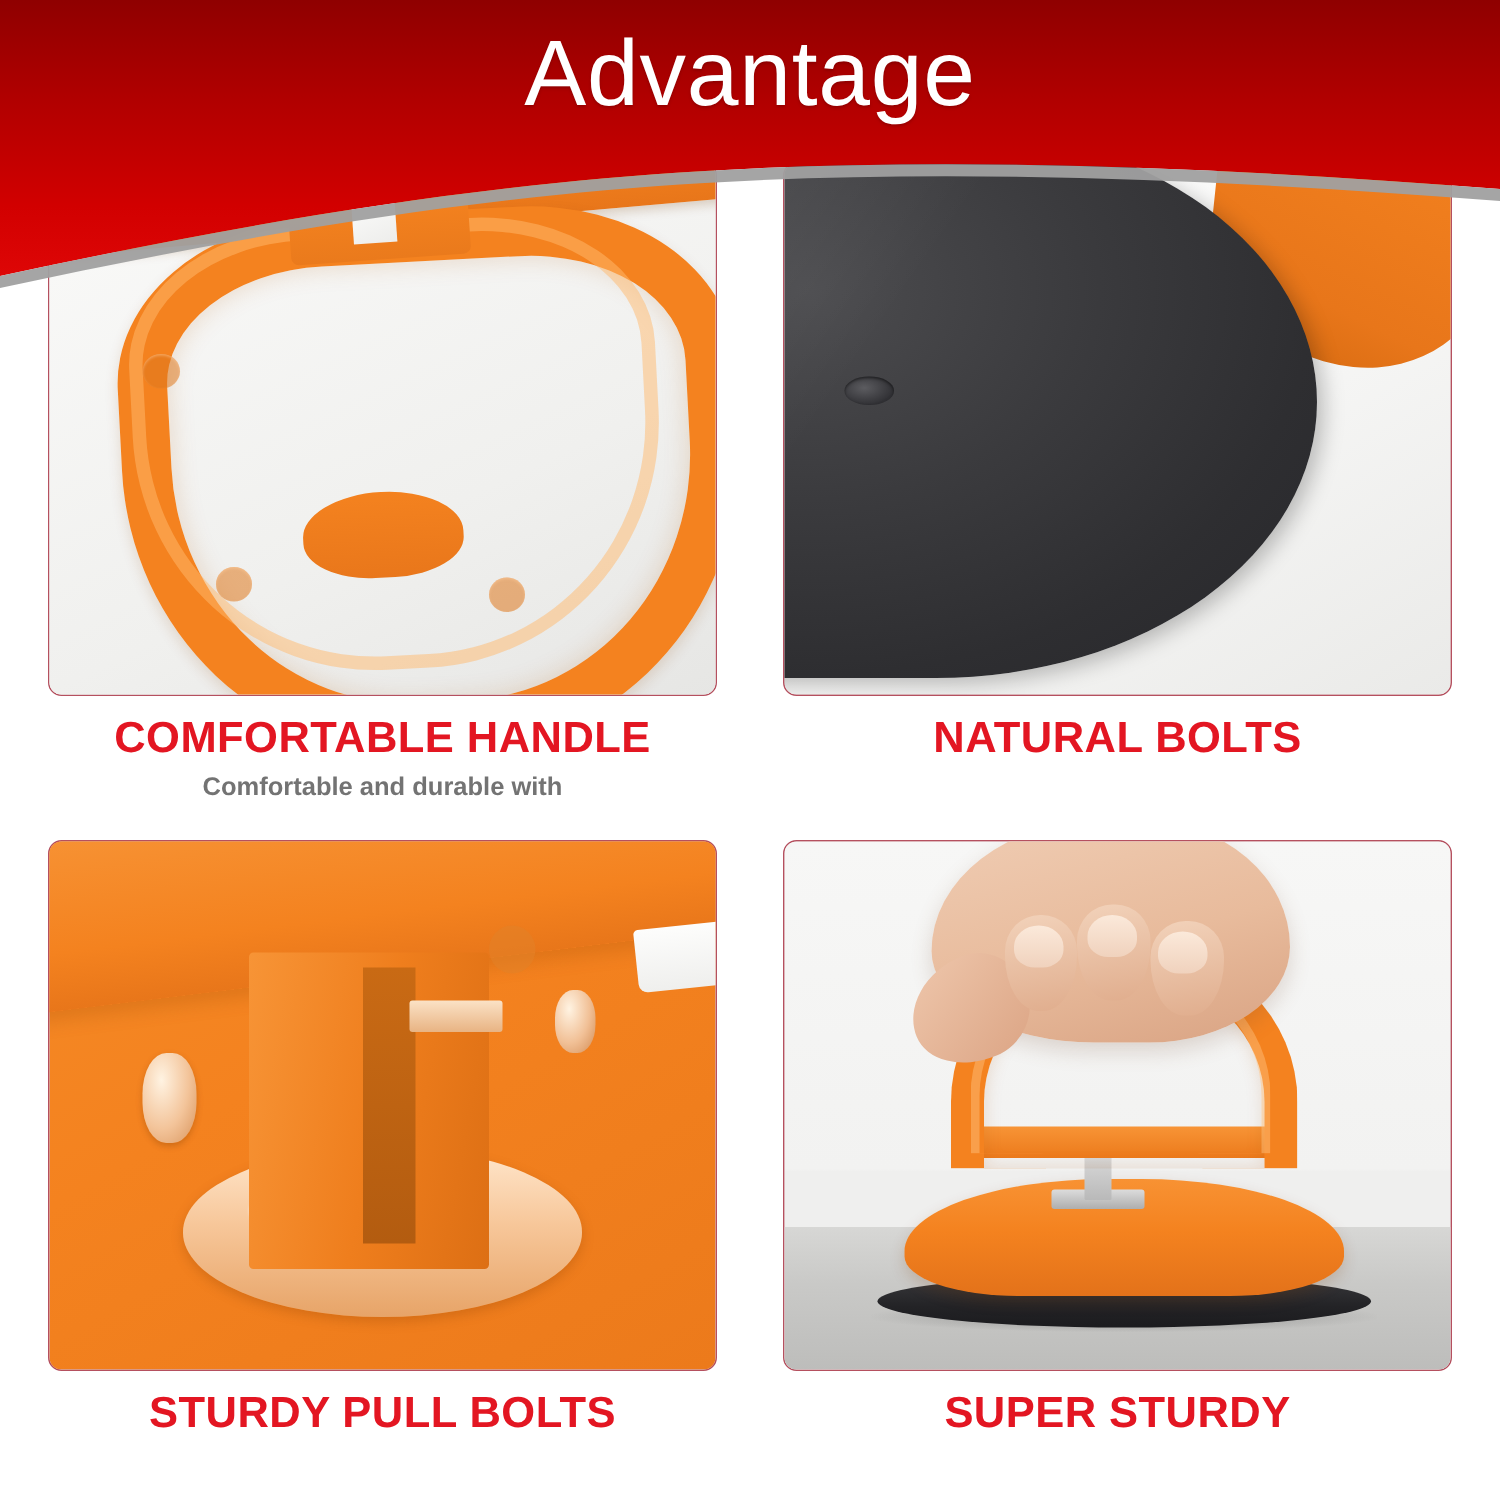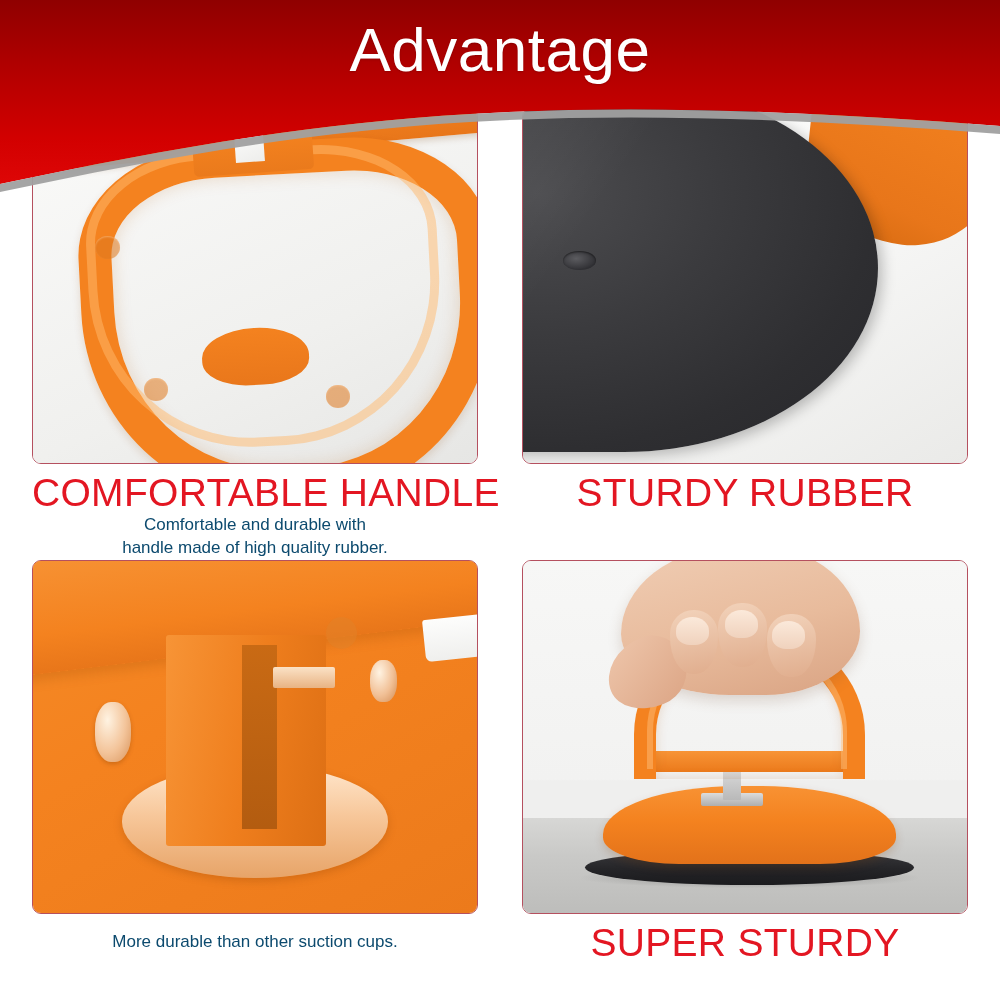--- a/index.html
+++ b/index.html
@@ -91,31 +91,31 @@
     height: 100%;
   }
 
   .caption {
     width: 446px;
     text-align: center;
     padding-top: 12px;
   }
   .cap-title {
     color: #e31622;
-    font-size: 39px;
+    font-size: 29px;
     line-height: 33px;
-    font-weight: normal;
+    font-weight: bold;
     letter-spacing: 0.3px;
     white-space: nowrap;
   }
   .cap-desc {
-    color: #0c4a6e;
+    color: #737373;
     font-size: 17px;
     line-height: 23px;
-    font-weight: 400;
+    font-weight: 700;
     padding-top: 4px;
   }
   .cap-desc .ln { display: block; white-space: nowrap; }
 
   
   .p1-bg {
     position: absolute; inset: 0;
     background: linear-gradient(160deg, #ffffff 0%, #f3f3f1 45%, #e9e9e7 100%);
   }
   .p1-board {
@@ -446,60 +446,57 @@
           <div class="p1-chin"></div>
           <div class="p1-dot d1"></div>
           <div class="p1-dot d2"></div>
           <div class="p1-dot d3"></div>
         </div>
       </div>
       <div class="caption">
         <div class="cap-title">COMFORTABLE HANDLE</div>
         <div class="cap-desc">
           <span class="ln">Comfortable and durable with</span>
-          <span class="ln">handle made of high quality rubber.</span>
         </div>
       </div>
     </div>
 
     <div class="card c1">
       <div class="photo">
         <div class="photo-inner">
           <div class="p2-bg"></div>
           <div class="p2-orange"></div>
           <div class="p2-rubber"></div>
           <div class="p2-rubber-edge"></div>
           <div class="p2-mark"></div>
         </div>
       </div>
       <div class="caption">
-        <div class="cap-title">STURDY RUBBER</div>
+        <div class="cap-title">NATURAL BOLTS</div>
       </div>
     </div>
 
     <div class="card c2">
       <div class="photo">
         <div class="photo-inner">
           <div class="p3-bg"></div>
           <div class="p3-topslab"></div>
           <div class="p3-plate"></div>
           <div class="p3-plate-sheen"></div>
           <div class="p3-body"></div>
           <div class="p3-slot"></div>
           <div class="p3-metal-bar"></div>
           <div class="p3-bolt"></div>
           <div class="p3-bolt2"></div>
           <div class="p3-stud"></div>
           <div class="p3-white-nub"></div>
         </div>
       </div>
       <div class="caption">
-        <div class="cap-desc">
-          <span class="ln">More durable than other suction cups.</span>
-        </div>
+        <div class="cap-title">STURDY PULL BOLTS</div>
       </div>
     </div>
 
     <div class="card c3">
       <div class="photo">
         <div class="photo-inner">
           <div class="p4-bg"></div>
           <div class="p4-table"></div>
           <div class="p4-shadow"></div>
           <div class="p4-rubber-base"></div>

